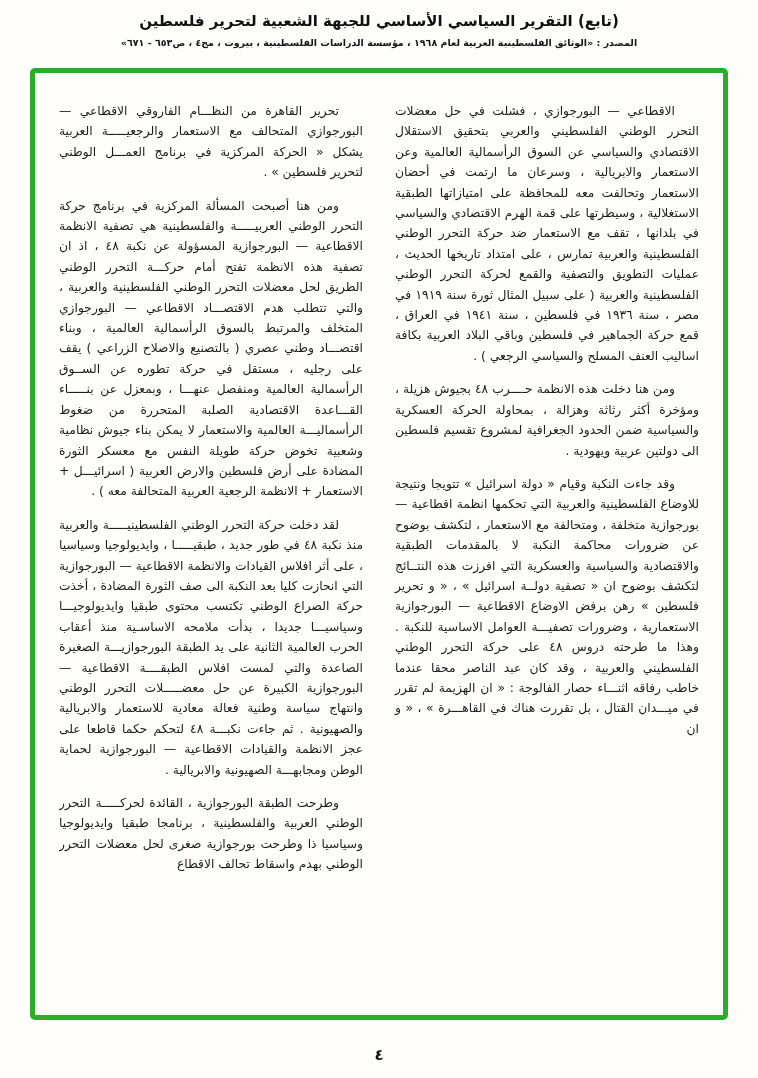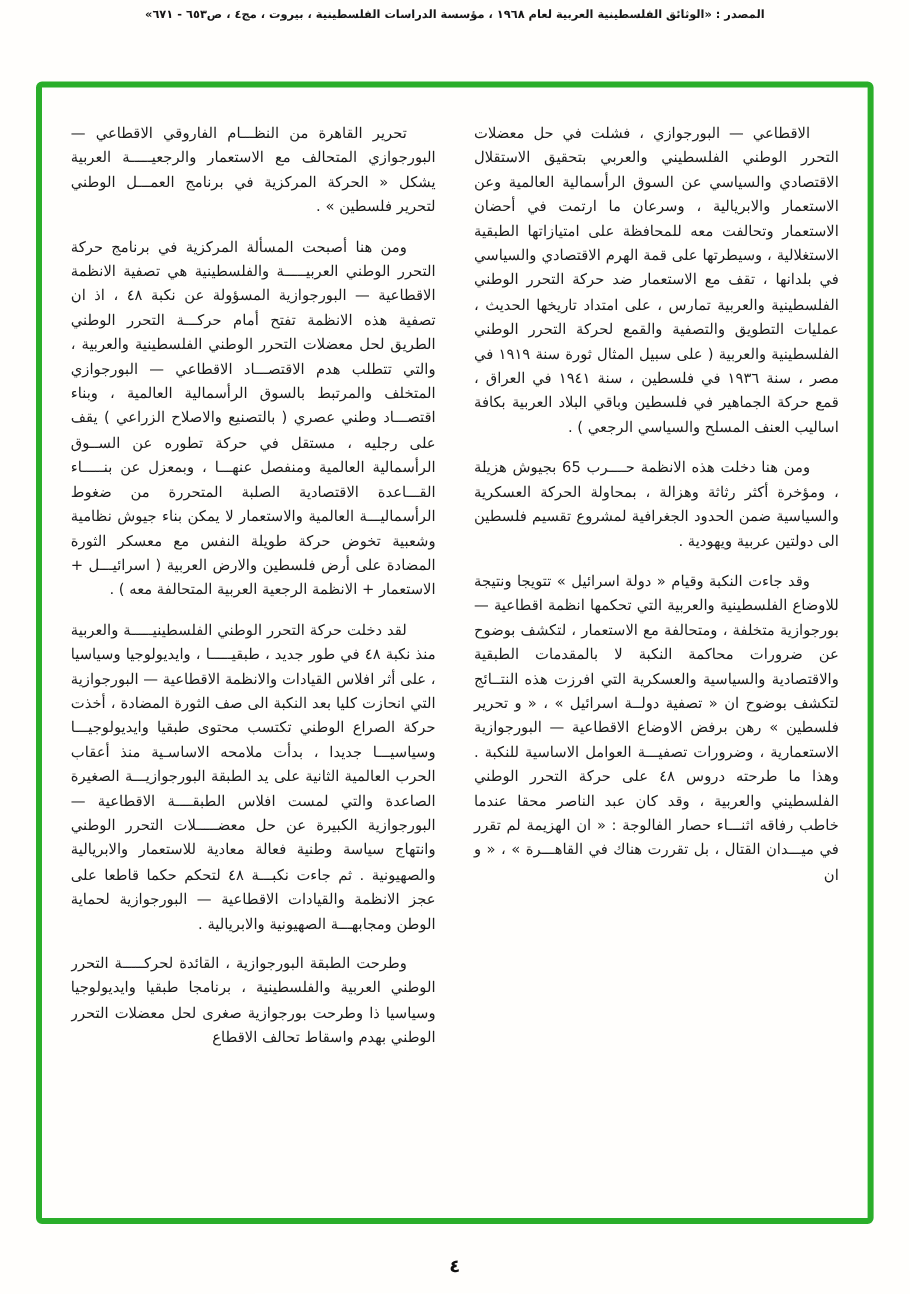--- a/index.html
+++ b/index.html
@@ -62,29 +62,30 @@
     font-weight:bold;
     color:#101010;
   }
 </style>
 </head>
 <body>
 
 <div class="page">
 
   <div class="header">
+    <div class="title">(تابع) التقرير السياسي الأساسي للجبهة الشعبية لتحرير فلسطين</div>
     <div class="source">المصدر : «الوثائق الفلسطينية العربية لعام ١٩٦٨ ، مؤسسة الدراسات الفلسطينية ، بيروت ، مج٤ ، ص٦٥٣ - ٦٧١»</div>
   </div>
 
   <div class="frame">
     <div class="cols">
 
       <div class="col">
         <p>الاقطاعي — البورجوازي ، فشلت في حل معضلات التحرر الوطني الفلسطيني والعربي بتحقيق الاستقلال الاقتصادي والسياسي عن السوق الرأسمالية العالمية وعن الاستعمار والابريالية ، وسرعان ما ارتمت في أحضان الاستعمار وتحالفت معه للمحافظة على امتيازاتها الطبقية الاستغلالية ، وسيطرتها على قمة الهرم الاقتصادي والسياسي في بلدانها ، تقف مع الاستعمار ضد حركة التحرر الوطني الفلسطينية والعربية تمارس ، على امتداد تاريخها الحديث ، عمليات التطويق والتصفية والقمع لحركة التحرر الوطني الفلسطينية والعربية ( على سبيل المثال ثورة سنة ١٩١٩ في مصر ، سنة ١٩٣٦ في فلسطين ، سنة ١٩٤١ في العراق ، قمع حركة الجماهير في فلسطين وباقي البلاد العربية بكافة اساليب العنف المسلح والسياسي الرجعي ) .</p>
-        <p>ومن هنا دخلت هذه الانظمة حــــرب 65 بجيوش هزيلة ، ومؤخرة أكثر رثاثة وهزالة ، بمحاولة الحركة العسكرية والسياسية ضمن الحدود الجغرافية لمشروع تقسيم فلسطين الى دولتين عربية ويهودية .</p>
+        <p>ومن هنا دخلت هذه الانظمة حــــرب ٤٨ بجيوش هزيلة ، ومؤخرة أكثر رثاثة وهزالة ، بمحاولة الحركة العسكرية والسياسية ضمن الحدود الجغرافية لمشروع تقسيم فلسطين الى دولتين عربية ويهودية .</p>
         <p>وقد جاءت النكبة وقيام « دولة اسرائيل » تتويجا ونتيجة للاوضاع الفلسطينية والعربية التي تحكمها انظمة اقطاعية — بورجوازية متخلفة ، ومتحالفة مع الاستعمار ، لتكشف بوضوح عن ضرورات محاكمة النكبة لا بالمقدمات الطبقية والاقتصادية والسياسية والعسكرية التي افرزت هذه النتــائج لتكشف بوضوح ان « تصفية دولــة اسرائيل » ، « و تحرير فلسطين » رهن برفض الاوضاع الاقطاعية — البورجوازية الاستعمارية ، وضرورات تصفيـــة العوامل الاساسية للنكبة . وهذا ما طرحته دروس ٤٨ على حركة التحرر الوطني الفلسطيني والعربية ، وقد كان عبد الناصر محقا عندما خاطب رفاقه اثنـــاء حصار الفالوجة : « ان الهزيمة لم تقرر في ميـــدان القتال ، بل تقررت هناك في القاهـــرة » ، « و ان</p>
       </div>
 
       <div class="col">
         <p>تحرير القاهرة من النظـــام الفاروقي الاقطاعي — البورجوازي المتحالف مع الاستعمار والرجعيـــــة العربية يشكل « الحركة المركزية في برنامج العمـــل الوطني لتحرير فلسطين » .</p>
         <p>ومن هنا أصبحت المسألة المركزية في برنامج حركة التحرر الوطني العربيـــــة والفلسطينية هي تصفية الانظمة الاقطاعية — البورجوازية المسؤولة عن نكبة ٤٨ ، اذ ان تصفية هذه الانظمة تفتح أمام حركـــة التحرر الوطني الطريق لحل معضلات التحرر الوطني الفلسطينية والعربية ، والتي تتطلب هدم الاقتصـــاد الاقطاعي — البورجوازي المتخلف والمرتبط بالسوق الرأسمالية العالمية ، وبناء اقتصـــاد وطني عصري ( بالتصنيع والاصلاح الزراعي ) يقف على رجليه ، مستقل في حركة تطوره عن الســوق الرأسمالية العالمية ومنفصل عنهـــا ، وبمعزل عن بنـــــاء القـــاعدة الاقتصادية الصلبة المتحررة من ضغوط الرأسماليـــة العالمية والاستعمار لا يمكن بناء جيوش نظامية وشعبية تخوض حركة طويلة النفس مع معسكر الثورة المضادة على أرض فلسطين والارض العربية ( اسرائيـــل + الاستعمار + الانظمة الرجعية العربية المتحالفة معه ) .</p>
         <p>لقد دخلت حركة التحرر الوطني الفلسطينيـــــة والعربية منذ نكبة ٤٨ في طور جديد ، طبقيـــــا ، وايديولوجيا وسياسيا ، على أثر افلاس القيادات والانظمة الاقطاعية — البورجوازية التي انحازت كليا بعد النكبة الى صف الثورة المضادة ، أخذت حركة الصراع الوطني تكتسب محتوى طبقيا وايديولوجيـــا وسياسيـــا جديدا ، بدأت ملامحه الاساسـية منذ أعقاب الحرب العالمية الثانية على يد الطبقة البورجوازيـــة الصغيرة الصاعدة والتي لمست افلاس الطبقــــة الاقطاعية — البورجوازية الكبيرة عن حل معضـــــلات التحرر الوطني وانتهاج سياسة وطنية فعالة معادية للاستعمار والابريالية والصهيونية . ثم جاءت نكبـــة ٤٨ لتحكم حكما قاطعا على عجز الانظمة والقيادات الاقطاعية — البورجوازية لحماية الوطن ومجابهـــة الصهيونية والابريالية .</p>
         <p>وطرحت الطبقة البورجوازية ، القائدة لحركـــــة التحرر الوطني العربية والفلسطينية ، برنامجا طبقيا وايديولوجيا وسياسيا ذا وطرحت بورجوازية صغرى لحل معضلات التحرر الوطني بهدم واسقاط تحالف الاقطاع</p>
       </div>
 

